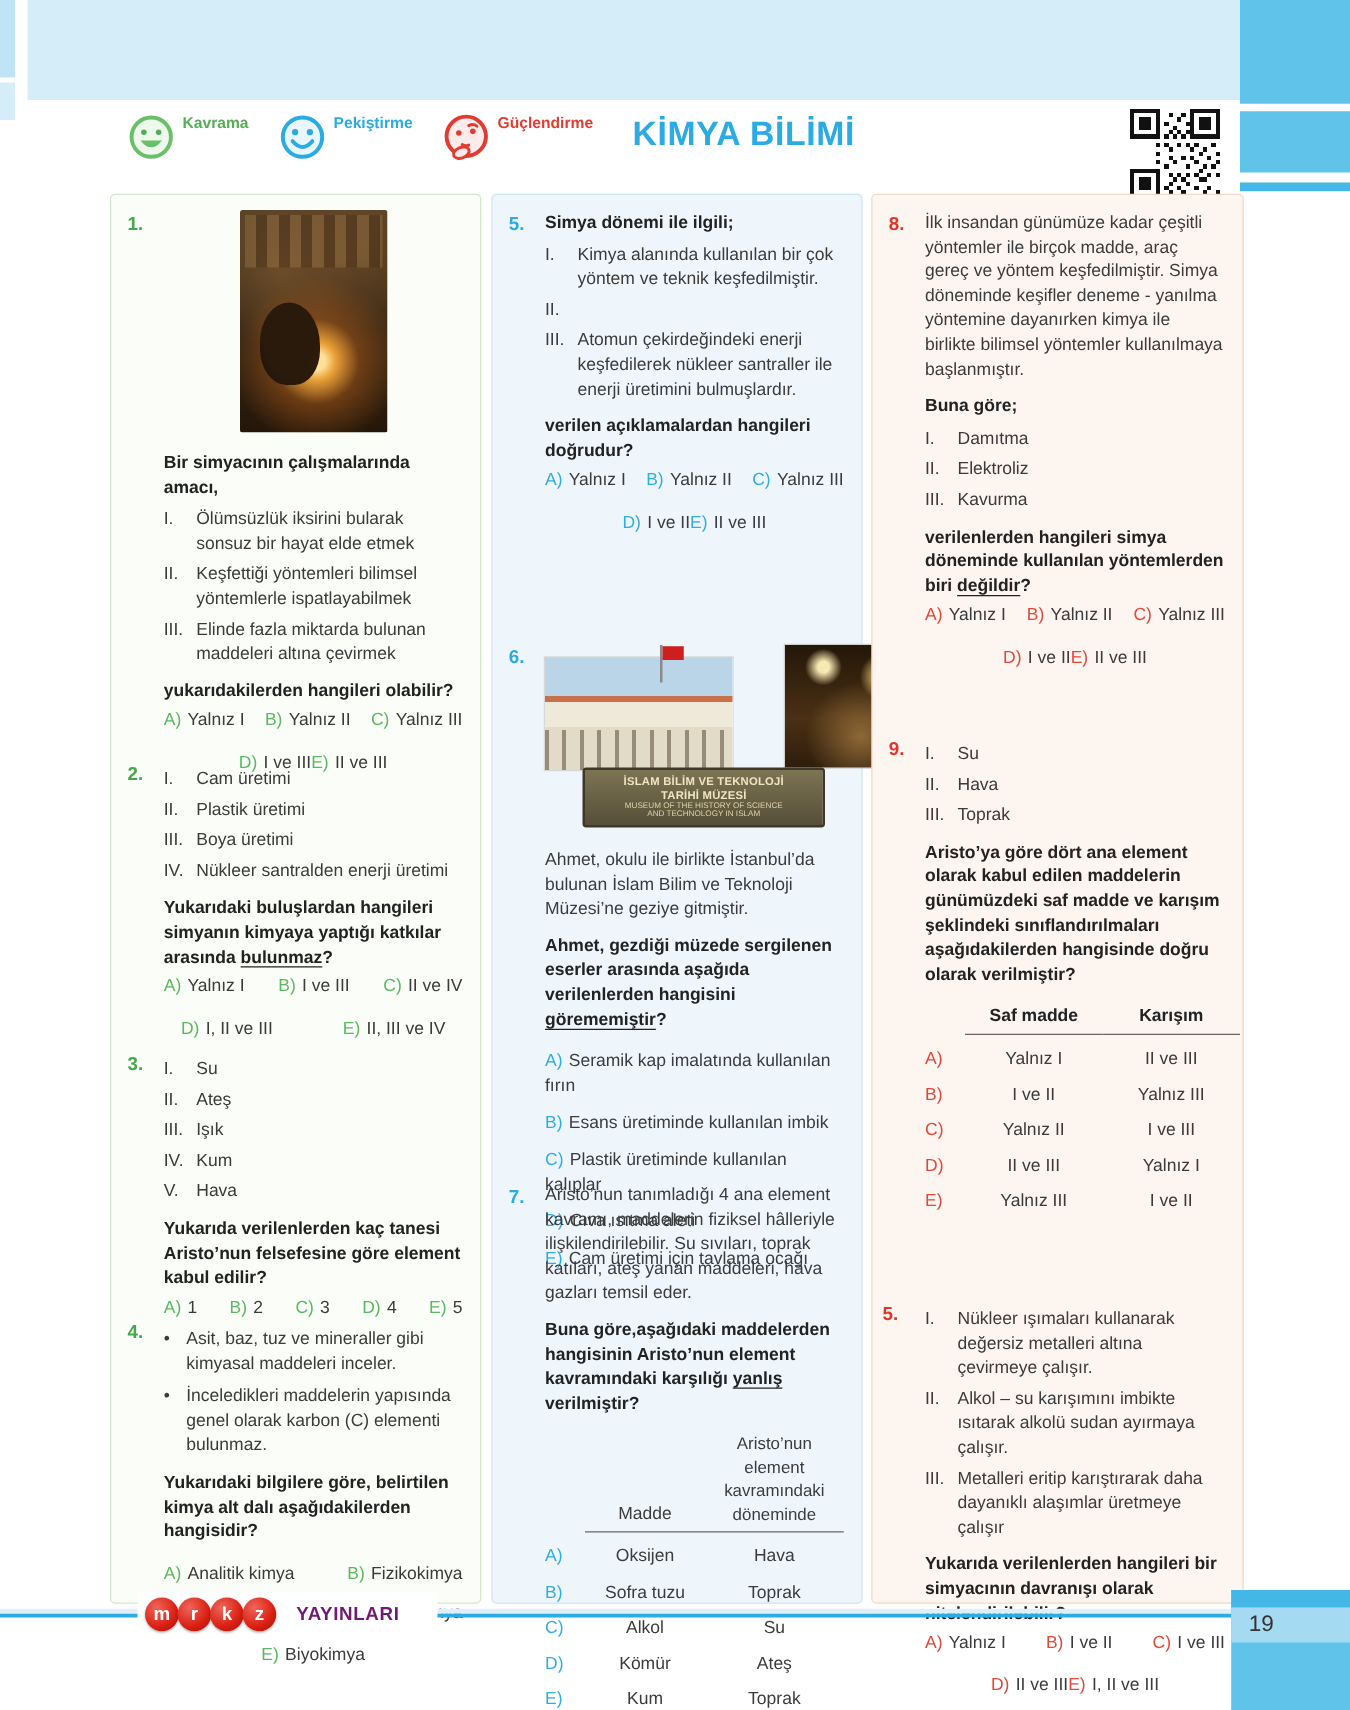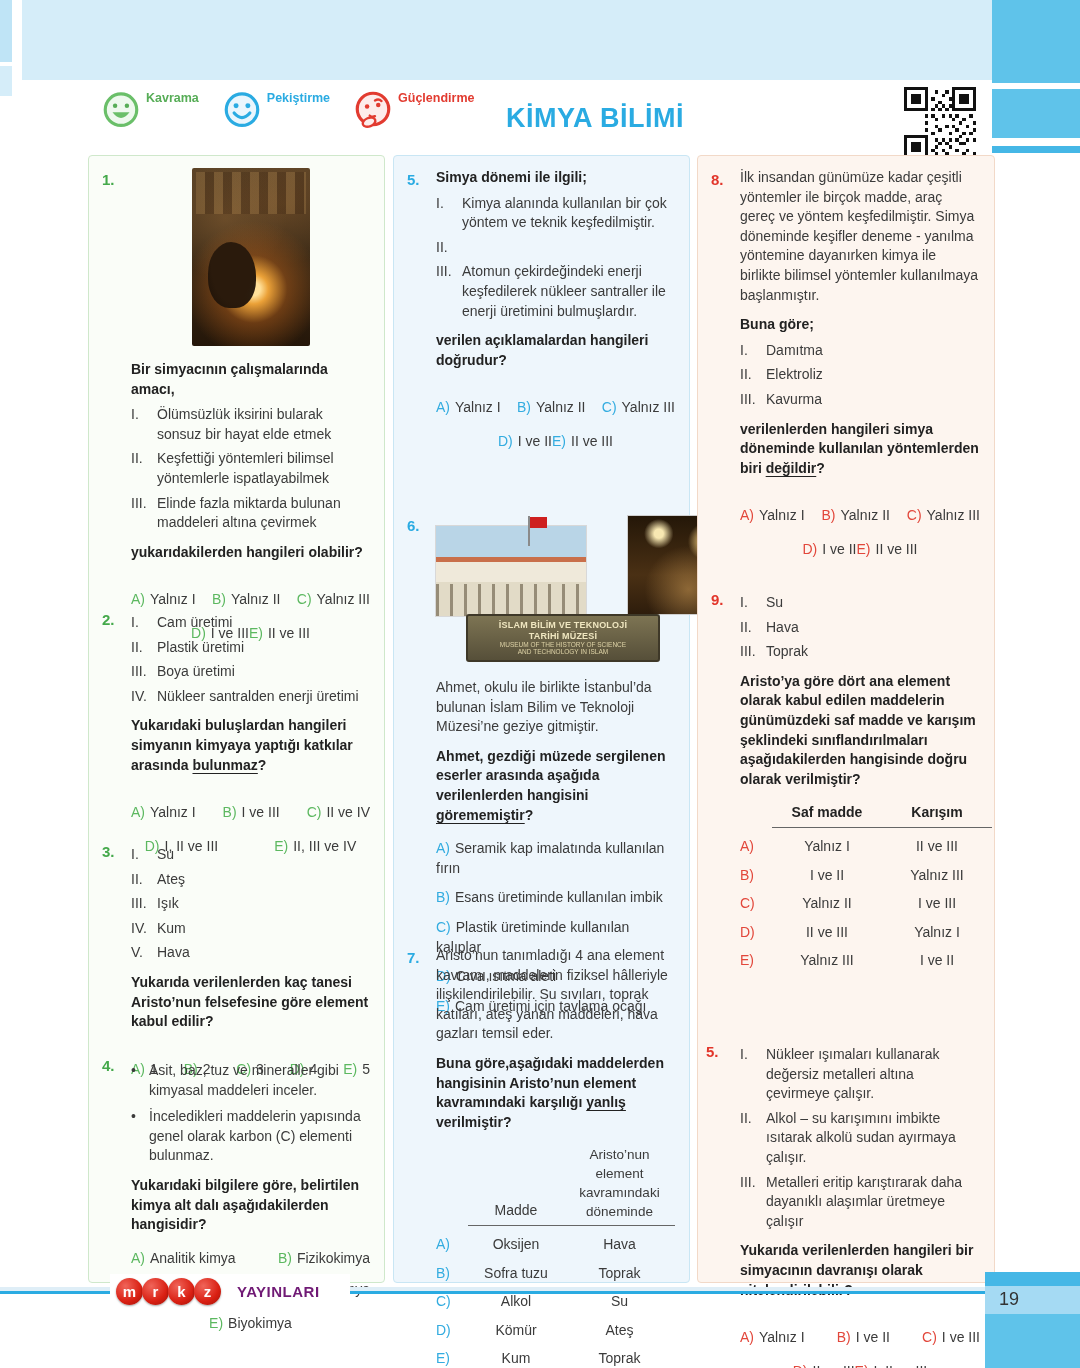--- a/index.html
+++ b/index.html
@@ -22,21 +22,21 @@
   .pgtab{position:absolute;left:985px;top:1272px;width:95px;height:96px;background:#5fc3ea;}
   .pgtab .dk{position:absolute;left:0;top:0;width:95px;height:14px;background:#45b7e6;}
   .pgtab .lt{position:absolute;left:0;top:14px;width:95px;height:28px;background:#a5daf3;
      display:flex;align-items:center;}
   .pgnum{font-size:18px;color:#333;padding-left:14px;}
   
   .legend{position:absolute;left:100px;top:90px;display:flex;gap:22px;}
   .leg{display:flex;flex-direction:row;gap:4px;}
   .leg .lab{font-size:12.5px;font-weight:bold;}
   .leg.g .lab{color:#57ad57;} .leg.b .lab{color:#2aabe2;} .leg.r .lab{color:#e23b30;}
-  .title{position:absolute;left:420px;top:100px;width:350px;text-align:center;
+  .title{position:absolute;left:420px;top:89px;width:350px;text-align:center;
     font-size:27px;font-weight:bold;color:#2aabe2;letter-spacing:.5px;}
   .qr{position:absolute;left:901px;top:84px;background:#fff;padding:3px;}
   
   .panel{position:absolute;top:155px;height:1128px;border-radius:4px;box-sizing:border-box;}
   .pl{left:88px;width:297px;background:#fafdf8;border:1px solid #cfe8cb;}
   .pm{left:393px;width:297px;background:#eef6fc;border:1px solid #c9e6f4;}
   .pr{left:697px;width:298px;background:#fdf5ef;border:1px solid #f2d9c8;}
   .q{position:absolute;left:0;right:0;padding:0 14px 0 42px;box-sizing:border-box;}
   .qnum{position:absolute;left:13px;top:1px;font-weight:bold;font-size:15px;}
   .qnum.n10{left:8px;}
@@ -44,21 +44,21 @@
   .pl .L{color:#5cb860;} .pm .L{color:#33ace0;} .pr .L{color:#e2473b;}
   .lead{font-weight:bold;color:#222;margin:0 0 6px 0;}
   .para{margin:0 0 10px 0;}
   .stem{font-weight:bold;color:#222;margin:10px 0 4px 0;}
   .u{text-decoration:underline;text-underline-offset:3px;}
   .item{display:flex;margin:5px 0;}
   .rn{flex:0 0 26px;}
   .itxt{flex:1;}
   .bitem{display:flex;margin:7px 0;}
   .bdot{flex:0 0 18px;}
-  .orow{display:flex;justify-content:space-between;margin-top:28px;}
+  .orow{display:flex;justify-content:space-between;margin-top:4px;}
   .orow2{display:flex;justify-content:center;margin-top:14px;}
   .orow3{display:flex;justify-content:center;margin-top:14px;}
   .opt{white-space:nowrap;}
   .L{margin-right:5px;}
   .olist{margin-top:14px;}
   .olist .opt{display:block;margin:10px 0;white-space:normal;}
   
   .tbl{margin-top:14px;}
   .t7h{display:grid;grid-template-columns:32px 96px 1fr;align-items:end;margin-bottom:8px;}
   .t7h .h1{text-align:center;border-bottom:1.5px solid #666;padding-bottom:4px;}

